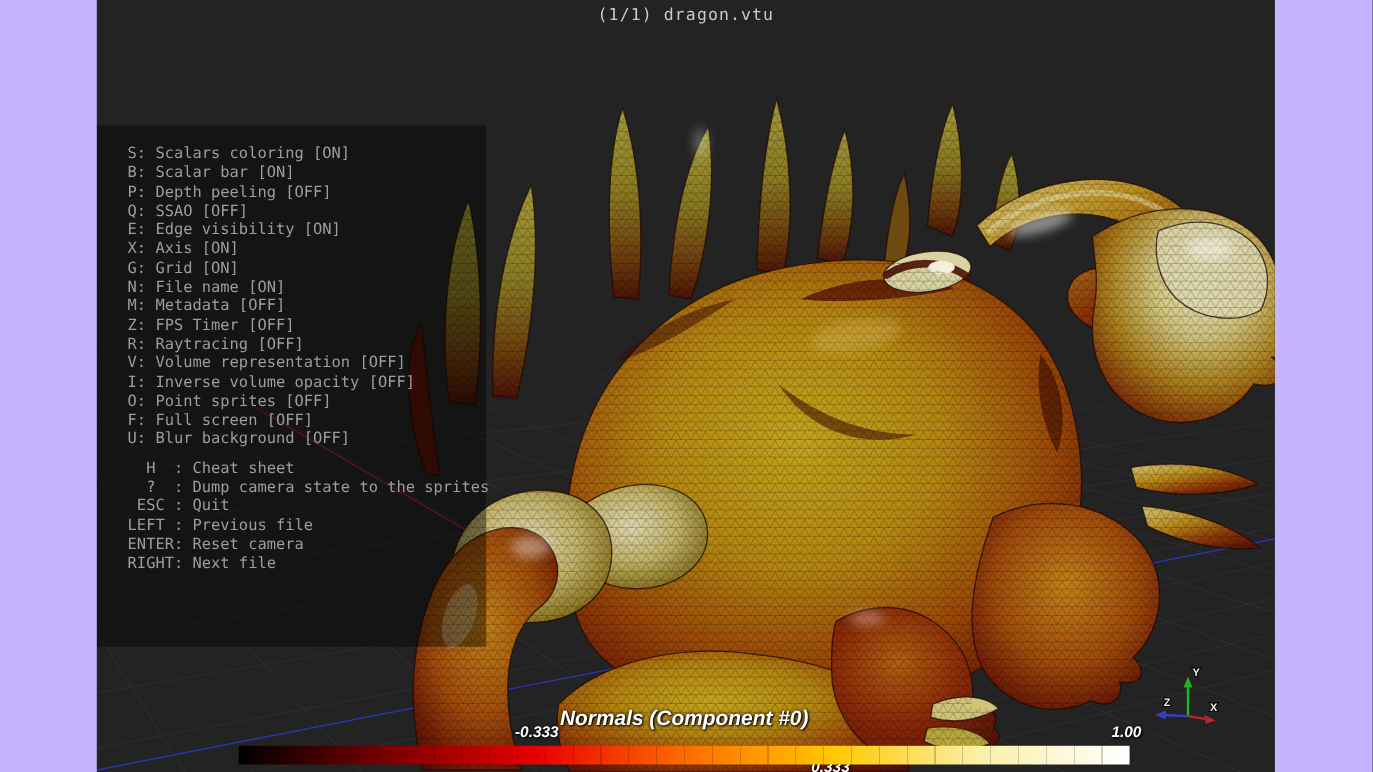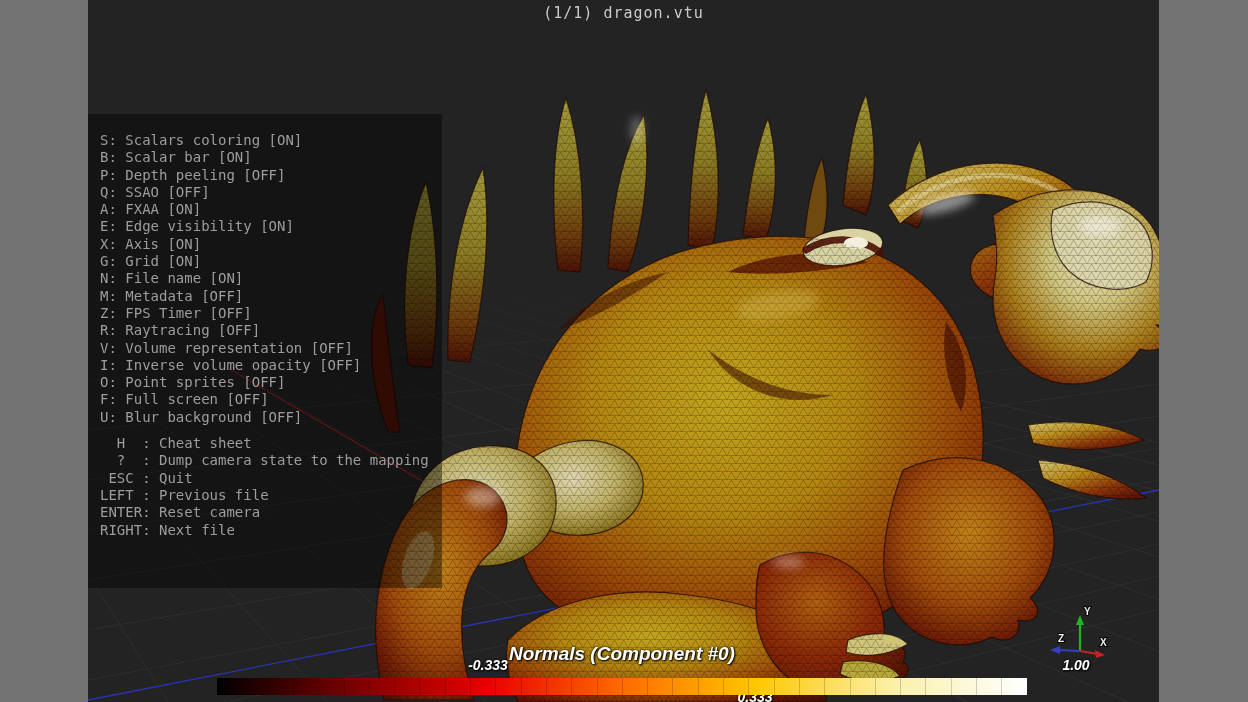--- a/index.html
+++ b/index.html
@@ -1,37 +1,37 @@
 <!DOCTYPE html>
 <html><head>
 <meta charset="utf-8">
 <style>
   html,body{margin:0;padding:0;background:#000;width:1248px;height:702px;overflow:hidden;}
-  #stage{position:relative;width:1248px;height:702px;background:#737373;font-family:"DejaVu Sans Mono",monospace;}
+  #stage{position:relative;width:1248px;height:702px;background:#c4b5fd;font-family:"DejaVu Sans Mono",monospace;}
   #viewport{position:absolute;left:88px;top:0;width:1071px;height:702px;background:#232323;overflow:hidden;}
   svg{display:block;}
   .layer{position:absolute;left:0;top:0;}
   
   #file-title{position:absolute;left:0;top:4px;width:100%;text-align:center;
     font-size:15px;letter-spacing:1px;color:#cacaca;font-family:"DejaVu Sans Mono",monospace;}
   
   #cheatsheet{position:absolute;left:0;top:114px;width:354px;height:474px;
     background:rgba(0,0,0,0.42);color:#9d9d9d;font-size:14px;line-height:17.3px;
-    padding:18px 0 0 12px;box-sizing:border-box;}
+    padding:18px 0 0 28px;box-sizing:border-box;}
   .cs-line{white-space:pre;height:17.3px;}
   #cs-shortcuts{margin-top:9px;}
   
   #scalarbar{position:absolute;left:0;top:0;width:100%;height:100%;pointer-events:none;}
   #sb-title{position:absolute;left:334px;top:643px;width:400px;text-align:center;
     font-family:"Liberation Sans",sans-serif;font-weight:bold;font-style:italic;font-size:19px;
     color:#fff;text-shadow:1px 1px 2px #000,0 0 3px #000;}
   .sb-tick{position:absolute;top:657px;width:80px;text-align:center;
     font-family:"Liberation Sans",sans-serif;font-weight:bold;font-style:italic;font-size:14px;
     color:#fff;text-shadow:1px 1px 2px #000,0 0 3px #000;}
-  #sb-t0{left:88px;margin-top:44px;} #sb-t1{left:360px;} #sb-t2{left:627px;margin-top:32px;} #sb-t3{left:948px;}
+  #sb-t0{left:88px;margin-top:44px;} #sb-t1{left:360px;} #sb-t2{left:627px;margin-top:32px;} #sb-t3{left:896px;}
   #sb-gradient{position:absolute;left:129px;top:678px;width:810px;height:17px;background:#444;}
   #sb-gradient::after{content:"";position:absolute;inset:0;
     background:repeating-linear-gradient(90deg,rgba(0,0,0,0.18) 0 1px,transparent 1px 25.3px);}
   
   #axes{position:absolute;left:940px;top:593px;}
   .axlbl{font-family:"Liberation Sans",sans-serif;font-size:10px;font-weight:bold;fill:#f0f0f0;
     paint-order:stroke;stroke:#000;stroke-width:2px;}
 </style>
 </head>
 <body>
@@ -216,37 +216,36 @@
     </svg>
 
     <div id="file-title">(1/1) dragon.vtu</div>
 
     <div id="cheatsheet">
       <div id="cs-toggles">
         <div class="cs-line">S: Scalars coloring [ON]</div>
         <div class="cs-line">B: Scalar bar [ON]</div>
         <div class="cs-line">P: Depth peeling [OFF]</div>
         <div class="cs-line">Q: SSAO [OFF]</div>
-        <div class="cs-line">A: FXAA [ON]</div>
         <div class="cs-line">E: Edge visibility [ON]</div>
         <div class="cs-line">X: Axis [ON]</div>
         <div class="cs-line">G: Grid [ON]</div>
         <div class="cs-line">N: File name [ON]</div>
         <div class="cs-line">M: Metadata [OFF]</div>
         <div class="cs-line">Z: FPS Timer [OFF]</div>
         <div class="cs-line">R: Raytracing [OFF]</div>
         <div class="cs-line">V: Volume representation [OFF]</div>
         <div class="cs-line">I: Inverse volume opacity [OFF]</div>
         <div class="cs-line">O: Point sprites [OFF]</div>
         <div class="cs-line">F: Full screen [OFF]</div>
         <div class="cs-line">U: Blur background [OFF]</div>
       </div>
       <div id="cs-shortcuts">
         <div class="cs-line">  H  : Cheat sheet</div>
-        <div class="cs-line">  ?  : Dump camera state to the mapping</div>
+        <div class="cs-line">  ?  : Dump camera state to the sprites</div>
         <div class="cs-line"> ESC : Quit</div>
         <div class="cs-line">LEFT : Previous file</div>
         <div class="cs-line">ENTER: Reset camera</div>
         <div class="cs-line">RIGHT: Next file</div>
       </div>
     </div>
 
     <div id="scalarbar">
       <div id="sb-title">Normals (Component #0)</div>
       <div class="sb-tick" id="sb-t0">-1.00</div>

